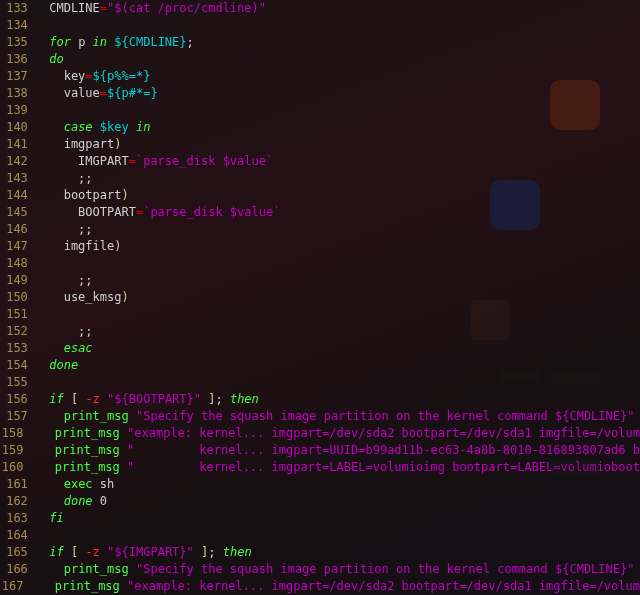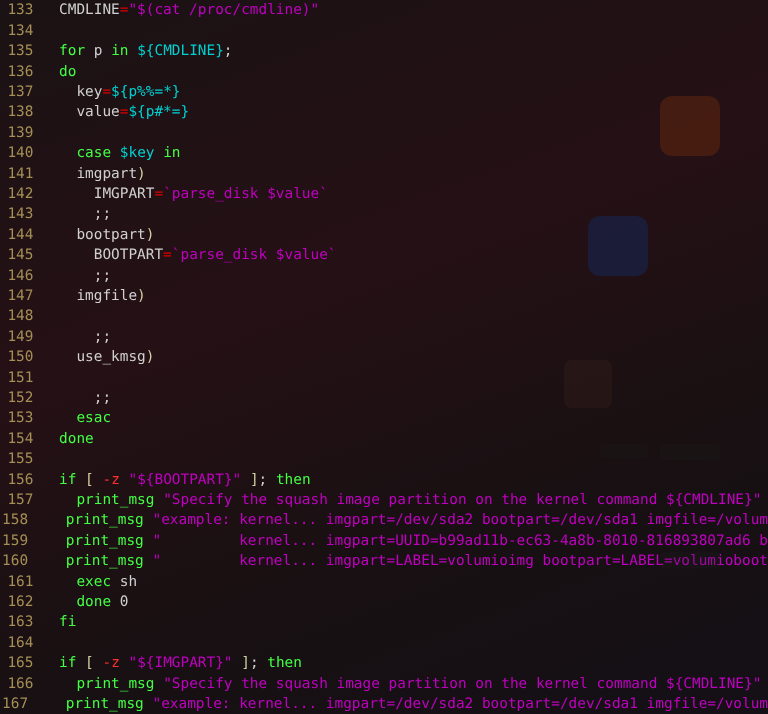--- a/index.html
+++ b/index.html
@@ -28,21 +28,21 @@
     display: inline-block;
     width: 34px;
     text-align: center;
     color: #a58f55;
     padding-right: 8px;
     user-select: none;
   }
   .code {
     display: inline-block;
   }
-  .kw   { color: #43ff43; }
+  .kw   { color: #43ff43; font-style: italic; }
   .fn   { color: #43ff43; }
   .pl   { color: #d0d0d0; }
   .str  { color: #c000c0; }
   .var  { color: #00d0d0; }
   .bq   { color: #c000c0; margin-top: 28px; }
   .cmd  { color: #ff2f2f; }
   .op   { color: #e00000; }
   .brk  { color: #d0d0a0; }
 
   .ghost {

